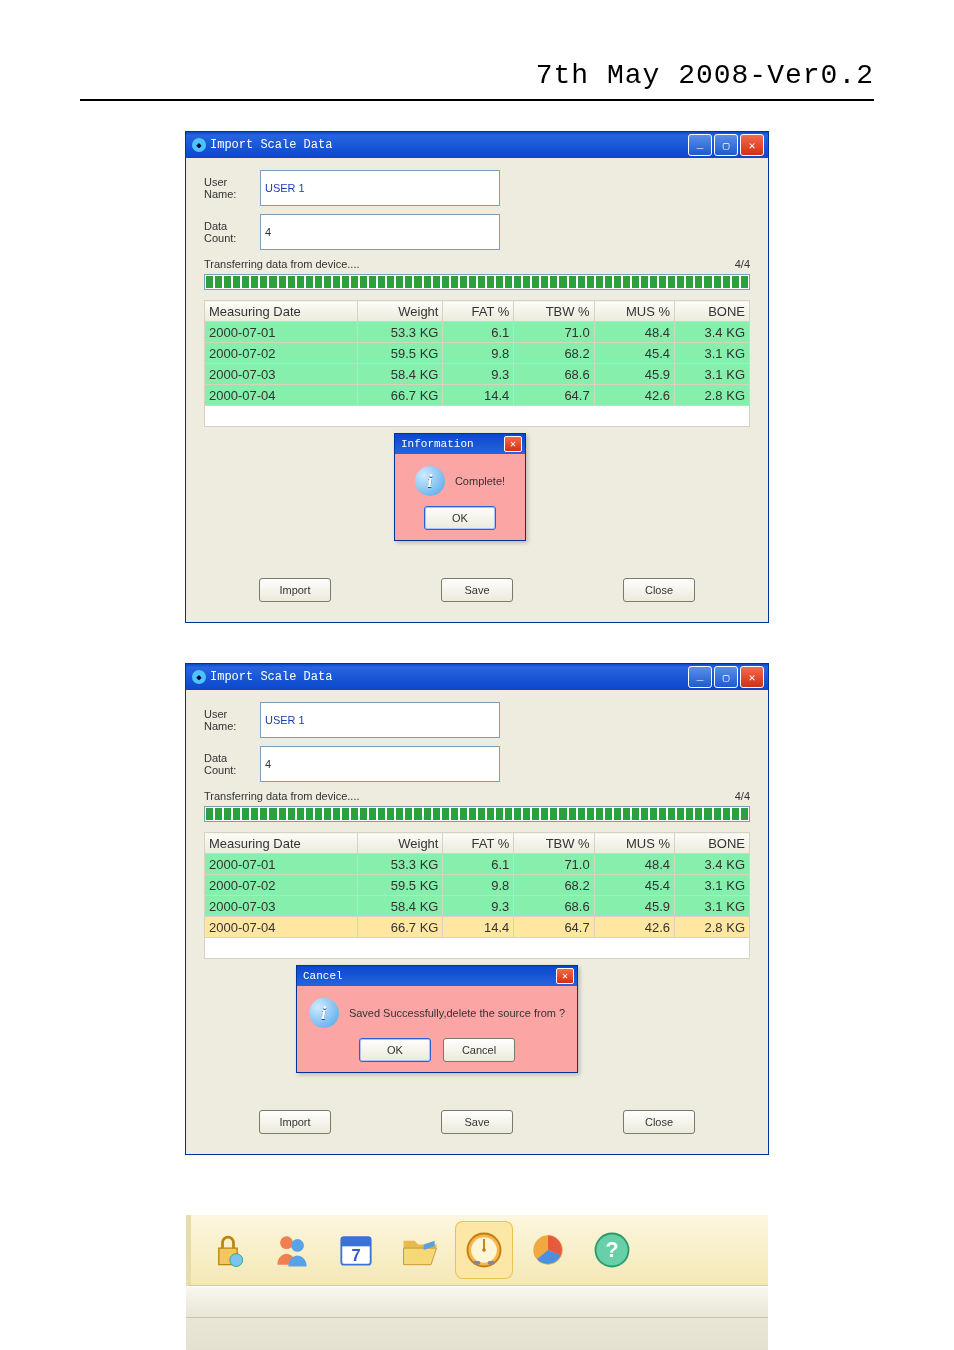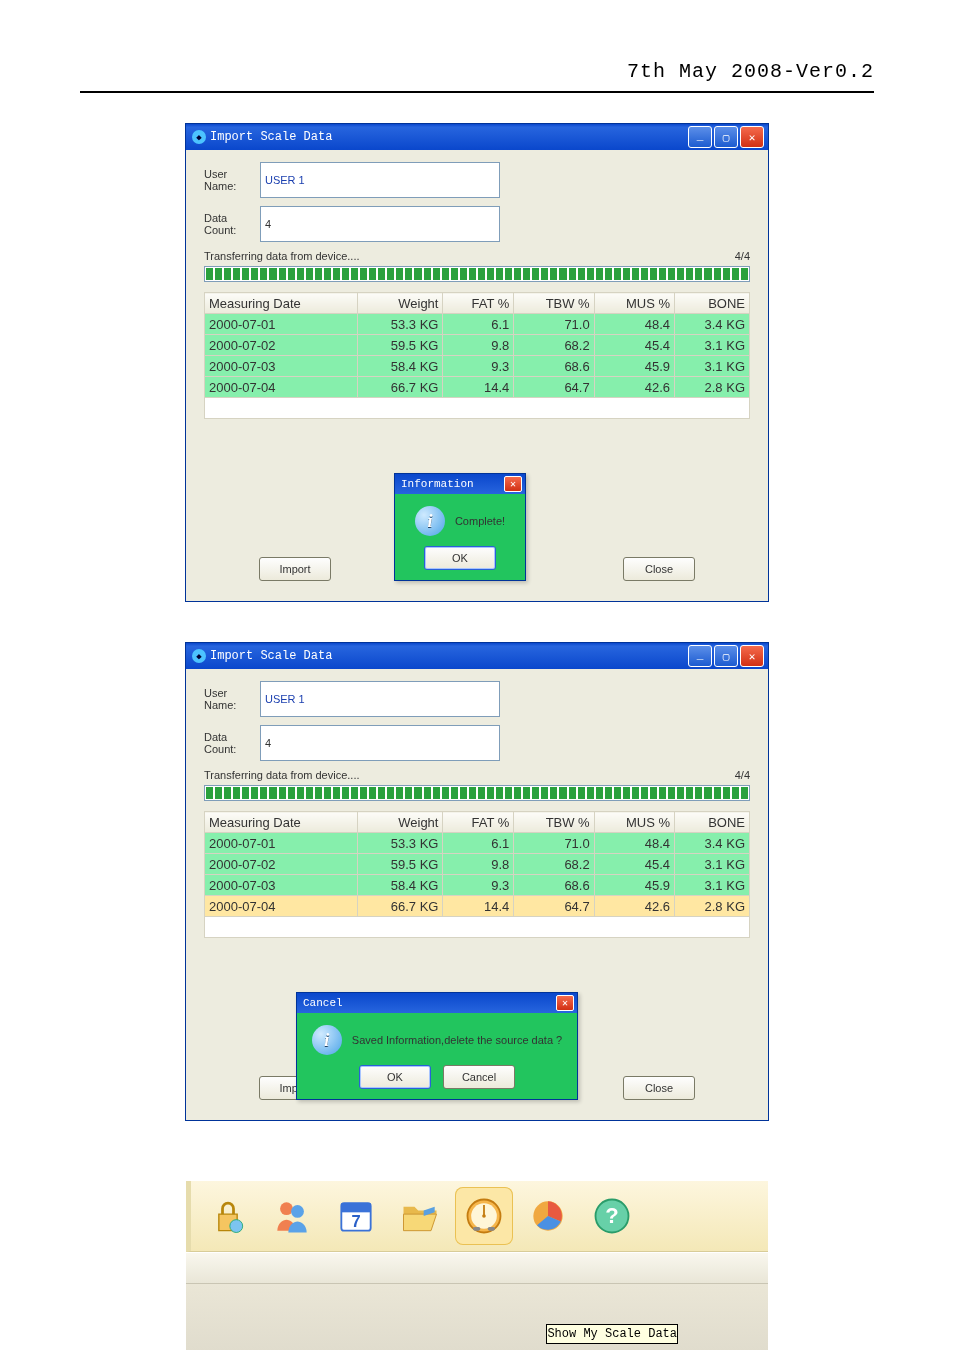--- a/index.html
+++ b/index.html
@@ -14,21 +14,21 @@
     padding: 60px 80px 40px 80px;
   }
   .header-area {
     text-align: right;
     padding-bottom: 8px;
     border-bottom: 2px solid #000;
     margin-bottom: 30px;
   }
   .header-text {
     font-family: "Courier New", "SimSun", monospace;
-    font-size: 20px;
+    font-size: 28px;
     letter-spacing: 1px;
   }
 
   
   .win-window {
     width: 582px;
     margin: 0 auto 40px auto;
     border: 1px solid #003399;
     box-shadow: 0 0 0 1px #9bb5e8 inset;
   }
@@ -91,38 +91,37 @@
   }
   table.grid th {
     background: linear-gradient(to bottom,#fcfcf8,#eceadb);
     font-weight:normal;
   }
   table.grid td.left, table.grid th.left { text-align:left; }
   table.grid tr.empty td { background:#fff; }
 
   .row-selected td { background:#ffe7a2 !important; }
 
-  .btn-row { display:flex; justify-content:space-around; margin-top:2px; }
+  .btn-row { display:flex; justify-content:space-around; margin-top:15px; }
   .xp-btn {
     min-width:70px; height:22px; border:1px solid #7a7a66; border-radius:3px;
     background: linear-gradient(to bottom,#fefefe,#eceadb);
     font-size:11px; display:flex; align-items:center; justify-content:center;
     cursor:pointer;
   }
   .xp-btn.focus { border:1px solid #2a60d8; box-shadow:0 0 0 1px #a8c5ff inset;text-align:right; }
 
   
   .modal-overlay {
     position:relative; margin-top:6px; height:130px;
   }
   .modal {
     position:absolute; border:1px solid #003399;
-    background:#22c55e;
+    background:#fca5a5;
     box-shadow:2px 2px 4px rgba(0,0,0,0.2);
-    margin-top:48px;
   }
   .modal.sm { width:130px; left:190px; top:0; }
   .modal.med { width:280px; left:92px; top:0; }
   .modal-title {
     height:20px;
     background: linear-gradient(to bottom,#0a47cc,#2765de);
     color:#fff; font-size:11px; font-family:"SimSun","Courier New",monospace;
     display:flex; align-items:center; justify-content:space-between;
     padding:0 3px 0 6px;
   }
@@ -493,21 +492,21 @@
 
       <div class="modal-overlay">
         <div class="modal med">
           <div class="modal-title">
             <span>Cancel</span>
             <span class="modal-close">✕</span>
           </div>
           <div class="modal-body">
             <div class="modal-msg-row">
               <div class="info-icon">i</div>
-              <span>Saved Information,delete the source data ?</span>
+              <span>Saved Successfully,delete the source from ?</span>
             </div>
             <div class="modal-btn-row">
               <div class="xp-btn focus">OK</div>
               <div class="xp-btn">Cancel</div>
             </div>
           </div>
         </div>
       </div>
 
       <div class="btn-row">

